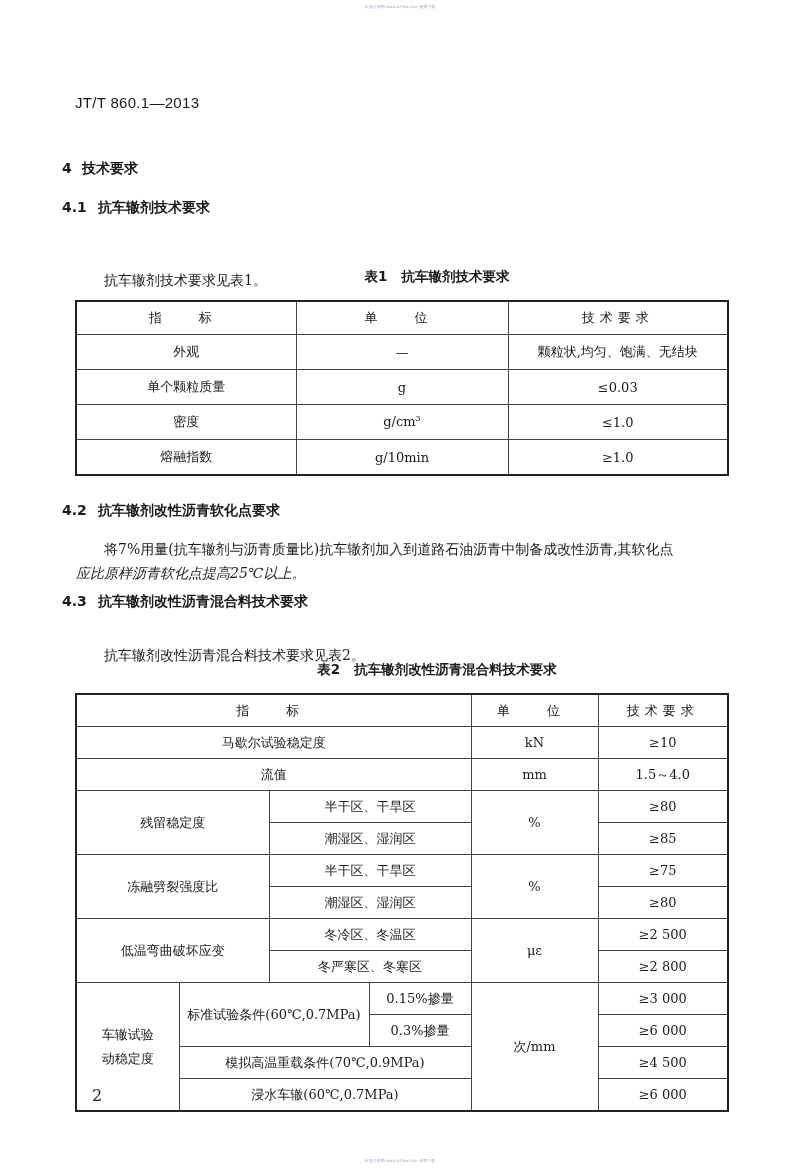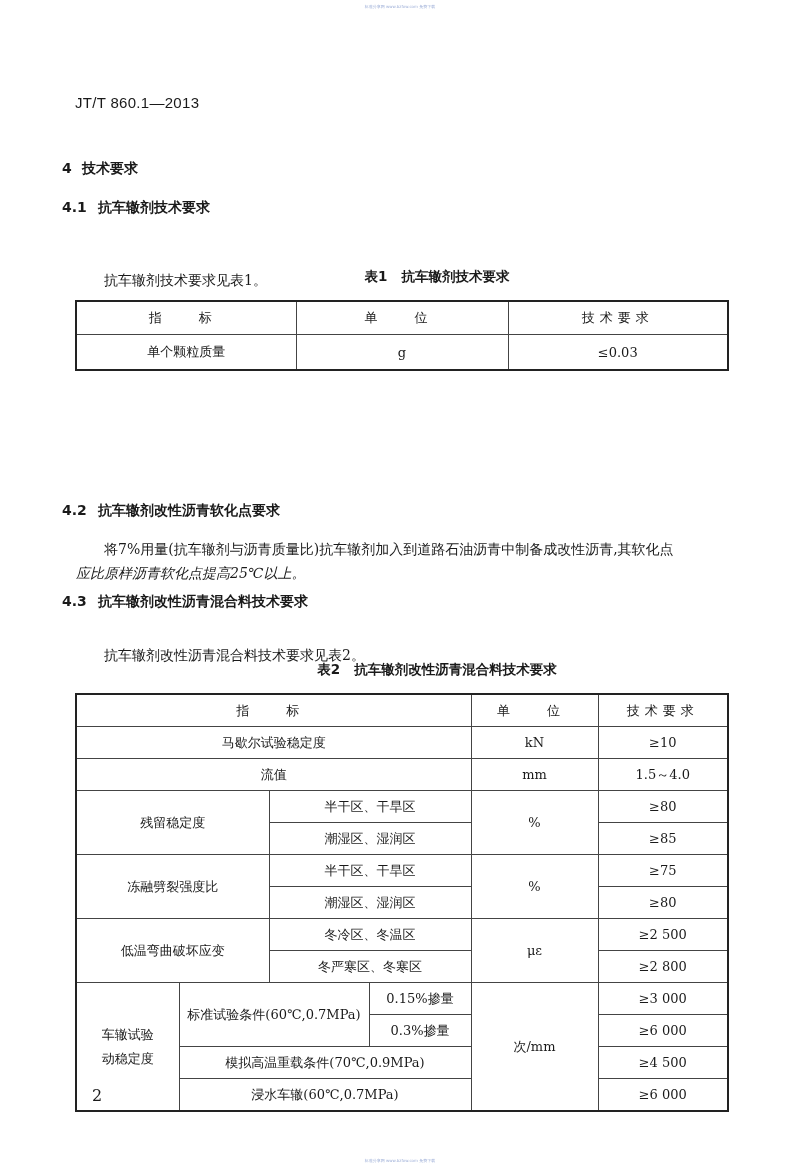--- a/index.html
+++ b/index.html
@@ -55,23 +55,38 @@
       <col style="width:212px">
       <col style="width:220px">
     </colgroup>
   <tbody>
       <tr class="hdr">
     <td class="sp">指　标</td>
     <td class="sp">单　位</td>
     <td class="sp2">技术要求</td>
   </tr>
   <tr>
+    <td>外观</td>
+    <td>—</td>
+    <td>颗粒状,均匀、饱满、无结块</td>
+  </tr>
+  <tr>
     <td>单个颗粒质量</td>
     <td>g</td>
     <td>≤0.03</td>
+  </tr>
+  <tr>
+    <td>密度</td>
+    <td><span>g/cm</span><sup style="font-size:8px">3</sup></td>
+    <td>≤1.0</td>
+  </tr>
+  <tr>
+    <td>熔融指数</td>
+    <td>g/10min</td>
+    <td>≥1.0</td>
   </tr>
 </tbody>
   </table>
 
 <div class="h" style="left:62px; top:502px;">
   <span class="num">4.2</span><span>抗车辙剂改性沥青软化点要求</span>
 </div>
 <div class="para" style="left:104px; top:536px;">将7%用量(抗车辙剂与沥青质量比)抗车辙剂加入到道路石油沥青中制备成改性沥青,其软化点</div>
 <div class="para" style="left:76px; top:560px;font-style:italic;">应比原样沥青软化点提高25℃以上。</div>
 

